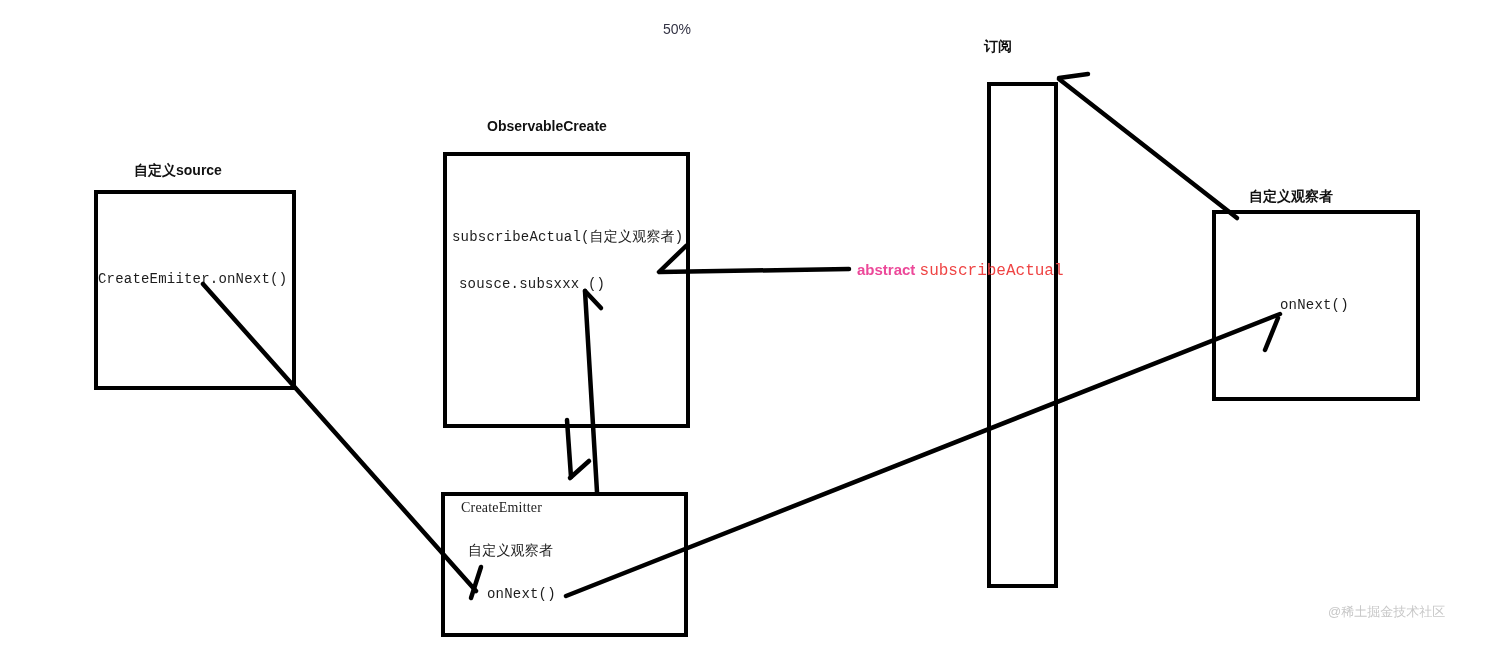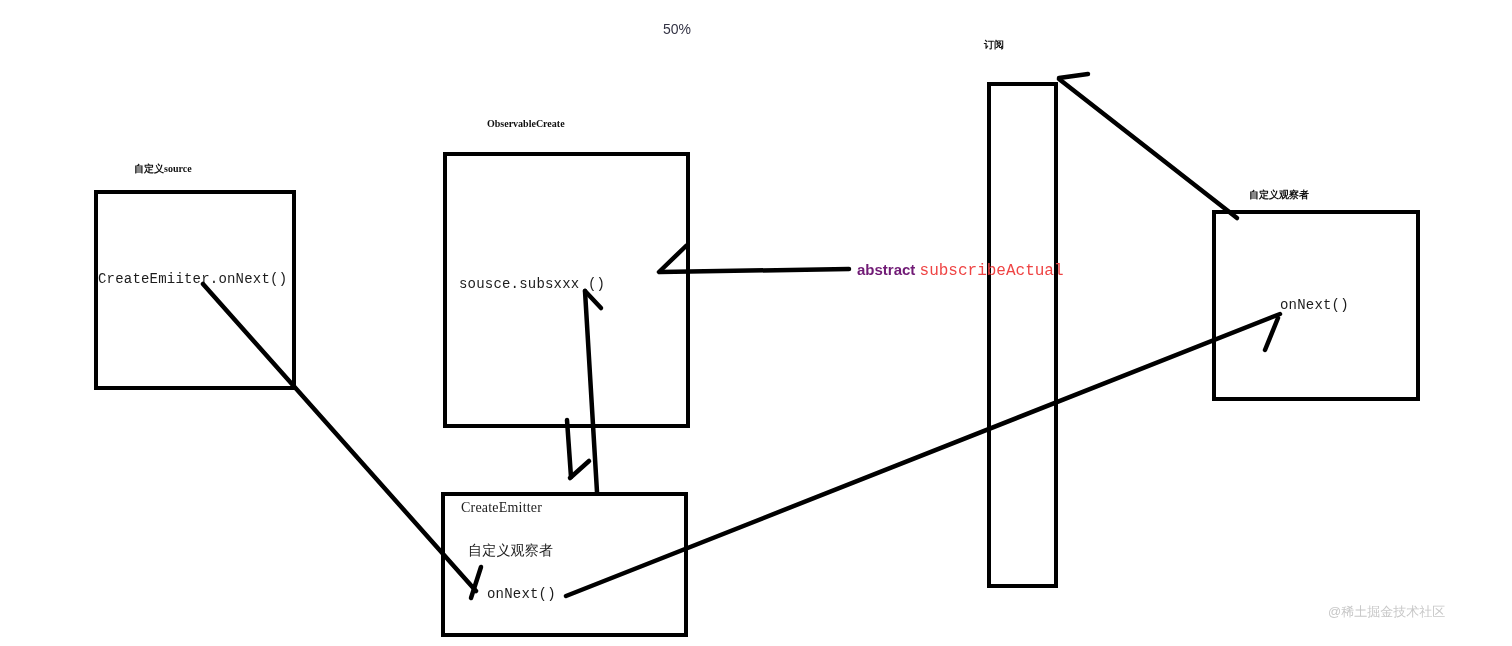--- a/index.html
+++ b/index.html
@@ -18,22 +18,22 @@
   
   .draw-box {
     position: absolute;
     box-sizing: border-box;
     border: 4px solid #000000;
     background: transparent;
   }
   
   .box-label {
     position: absolute;
-    font-family: Liberation Serif, serif;
-    font-size: 10px;
+    font-family: Liberation Sans, sans-serif;
+    font-size: 14px;
     font-weight: 600;
     color: #111111;
     white-space: nowrap;
   }
   
   .code-text {
     position: absolute;
     font-family: "Liberation Mono", "DejaVu Sans Mono", monospace;
     font-size: 14px;
     color: #1c1c1c;
@@ -60,21 +60,21 @@
   .note-text {
     position: absolute;
     left: 857px;
     top: 261px;
     white-space: nowrap;
   }
   .note-text .prefix {
     font-family: "Liberation Sans", sans-serif;
     font-size: 15px;
     font-weight: 600;
-    color: #701a75;
+    color: #ec4899;
   }
   .note-text .method {
     font-family: "Liberation Mono", "DejaVu Sans Mono", monospace;
     font-size: 16px;
     color: #ef4444;
   }
   svg.arrow-layer {
     position: absolute;
     left: 0;
     top: 0;
@@ -96,20 +96,21 @@
 <div id="canvas">
 
   <div class="zoom-indicator">50%</div>
 
   <div class="box-label" style="left:134px; top:162px;text-align:center;">自定义source</div>
   <div class="draw-box" style="left:94px; top:190px; width:202px; height:200px;"></div>
   <div class="code-text" style="left:98px; top:271px;">CreateEmiiter.onNext()</div>
 
   <div class="box-label" style="left:487px; top:118px;">ObservableCreate</div>
   <div class="draw-box" style="left:443px; top:152px; width:247px; height:276px;"></div>
+  <div class="code-text" style="left:452px; top:228px;">subscribeActual(自定义观察者)</div>
   <div class="code-text" style="left:459px; top:276px;">sousce.subsxxx ()</div>
 
   <div class="draw-box" style="left:441px; top:492px; width:247px; height:145px;"></div>
   <div class="code-text" style="left:461px; top:500px;font-family:Liberation Serif, serif;">CreateEmitter</div>
   <div class="code-text" style="left:468px; top:542px;">自定义观察者</div>
   <div class="code-text" style="left:487px; top:586px;">onNext()</div>
 
   <div class="box-label" style="left:1249px; top:188px;">自定义观察者</div>
   <div class="draw-box" style="left:1212px; top:210px; width:208px; height:191px;"></div>
   <div class="code-text" style="left:1280px; top:297px;">onNext()</div>

